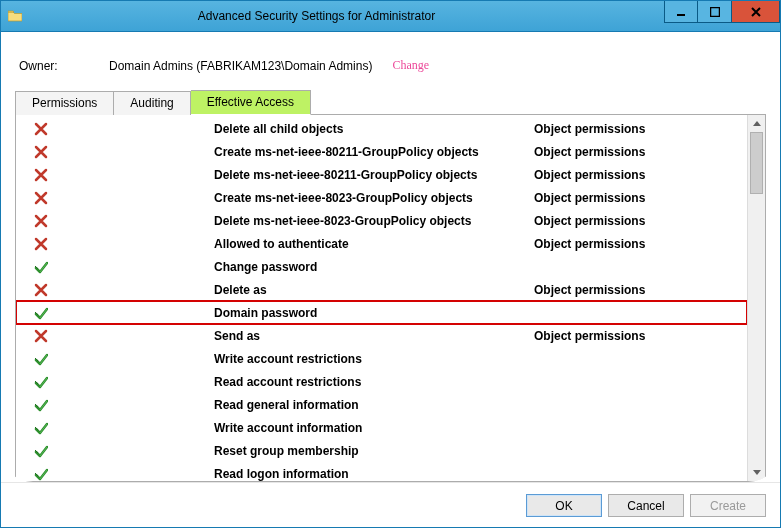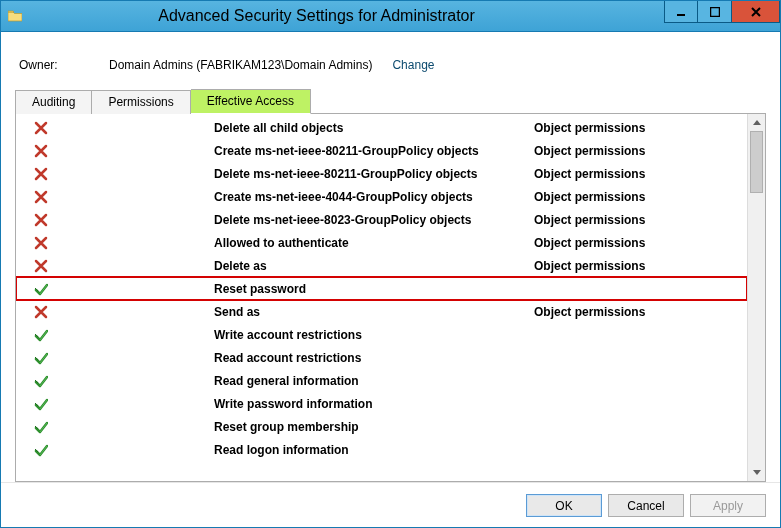--- a/index.html
+++ b/index.html
@@ -32,21 +32,21 @@
   }
   .titlebar .icon {
     width: 16px; height: 16px;
     margin-right: 6px;
     display: flex; align-items: center; justify-content: center;
   }
   .folder-svg { width:14px; height:12px; }
   .titlebar .title {
     flex: 1;
     text-align: center;
-    font-size: 16px;
+    font-size: 12px;
     color: #000;
     padding-right: 60px; 
   }
   .win-controls {
     display: flex;
     height: 100%;
   }
   .win-btn {
     width: 34px;
     height: 22px;
@@ -63,29 +63,30 @@
   .win-btn.close { background: #d9533a; width: 48px; }
   .win-btn svg { display:block; }
 
   
   .client {
     flex: 1;
     display: flex;
     flex-direction: column;
     padding: 10px 14px 0 14px;
     overflow: hidden;
+    border-radius: 32px;
   }
   .owner-row {
     display: flex;
     align-items: center;
     gap: 10px;
     margin: 16px 4px 16px 4px;
   }
   .owner-label { width: 80px; }
-  .change-link { color: #0c4a6e; cursor: pointer; margin-left: 10px; }
+  .change-link { color: #ec4899; cursor: pointer; margin-left: 10px; font-family: Liberation Serif, serif; }
   
   .tabs {
     display: flex;
     align-items: flex-end;
     border-bottom: 1px solid #acacac;
     margin: 0 0 0 0;
   }
   .tab {
     padding: 4px 16px 5px 16px;
     border: 1px solid #acacac;
@@ -222,22 +223,22 @@
 
   <div class="client">
 
     <div class="owner-row">
       <span class="owner-label">Owner:</span>
       <span>Domain Admins (FABRIKAM123\Domain Admins)</span>
       <span class="change-link">Change</span>
     </div>
 
     <div class="tabs">
+      <div class="tab">Permissions</div>
       <div class="tab">Auditing</div>
-      <div class="tab">Permissions</div>
       <div class="tab active">Effective Access</div>
     </div>
 
     <div class="list-wrap">
       <div class="list-scroll" id="rows-container">
 
       <div class="perm-row">
             <div class="col-icon">
               <svg width="14" height="14" viewBox="0 0 14 14">
                 <use href="#deny-icon"></use>
@@ -263,21 +264,21 @@
             </div>
             <div class="col-perm">Delete ms-net-ieee-80211-GroupPolicy objects</div>
             <div class="col-limit">Object permissions</div>
           </div>
           <div class="perm-row">
             <div class="col-icon">
               <svg width="14" height="14" viewBox="0 0 14 14">
                 <use href="#deny-icon"></use>
               </svg>
             </div>
-            <div class="col-perm">Create ms-net-ieee-4044-GroupPolicy objects</div>
+            <div class="col-perm">Create ms-net-ieee-8023-GroupPolicy objects</div>
             <div class="col-limit">Object permissions</div>
           </div>
           <div class="perm-row">
             <div class="col-icon">
               <svg width="14" height="14" viewBox="0 0 14 14">
                 <use href="#deny-icon"></use>
               </svg>
             </div>
             <div class="col-perm">Delete ms-net-ieee-8023-GroupPolicy objects</div>
             <div class="col-limit">Object permissions</div>
@@ -287,33 +288,42 @@
               <svg width="14" height="14" viewBox="0 0 14 14">
                 <use href="#deny-icon"></use>
               </svg>
             </div>
             <div class="col-perm">Allowed to authenticate</div>
             <div class="col-limit">Object permissions</div>
           </div>
           <div class="perm-row">
             <div class="col-icon">
               <svg width="14" height="14" viewBox="0 0 14 14">
+                <use href="#allow-icon"></use>
+              </svg>
+            </div>
+            <div class="col-perm">Change password</div>
+            <div class="col-limit"></div>
+          </div>
+          <div class="perm-row">
+            <div class="col-icon">
+              <svg width="14" height="14" viewBox="0 0 14 14">
                 <use href="#deny-icon"></use>
               </svg>
             </div>
             <div class="col-perm">Delete as</div>
             <div class="col-limit">Object permissions</div>
           </div>
           <div class="perm-row highlight">
             <div class="col-icon">
               <svg width="14" height="14" viewBox="0 0 14 14">
                 <use href="#allow-icon"></use>
               </svg>
             </div>
-            <div class="col-perm">Reset password</div>
+            <div class="col-perm">Domain password</div>
             <div class="col-limit"></div>
           </div>
           <div class="perm-row">
             <div class="col-icon">
               <svg width="14" height="14" viewBox="0 0 14 14">
                 <use href="#deny-icon"></use>
               </svg>
             </div>
             <div class="col-perm">Send as</div>
             <div class="col-limit">Object permissions</div>
@@ -344,21 +354,21 @@
             </div>
             <div class="col-perm">Read general information</div>
             <div class="col-limit"></div>
           </div>
           <div class="perm-row">
             <div class="col-icon">
               <svg width="14" height="14" viewBox="0 0 14 14">
                 <use href="#allow-icon"></use>
               </svg>
             </div>
-            <div class="col-perm">Write password information</div>
+            <div class="col-perm">Write account information</div>
             <div class="col-limit"></div>
           </div>
           <div class="perm-row">
             <div class="col-icon">
               <svg width="14" height="14" viewBox="0 0 14 14">
                 <use href="#allow-icon"></use>
               </svg>
             </div>
             <div class="col-perm">Reset group membership</div>
             <div class="col-limit"></div>
@@ -384,21 +394,21 @@
             <div class="arrow down"></div>
           </div>
       </div>
     </div>
 
   </div>
 
   <div class="button-row">
     <button class="btn default">OK</button>
     <button class="btn">Cancel</button>
-    <button class="btn" disabled="">Apply</button>
+    <button class="btn" disabled="">Create</button>
   </div>
 
 </div>
 
 <svg width="0" height="0" style="position:absolute">
   <defs>
     <g id="deny-icon">
       <path d="M2 2 L12 12 M12 2 L2 12" stroke="#c0392b" stroke-width="2.5" stroke-linecap="round"></path>
     </g>
     <g id="allow-icon">

